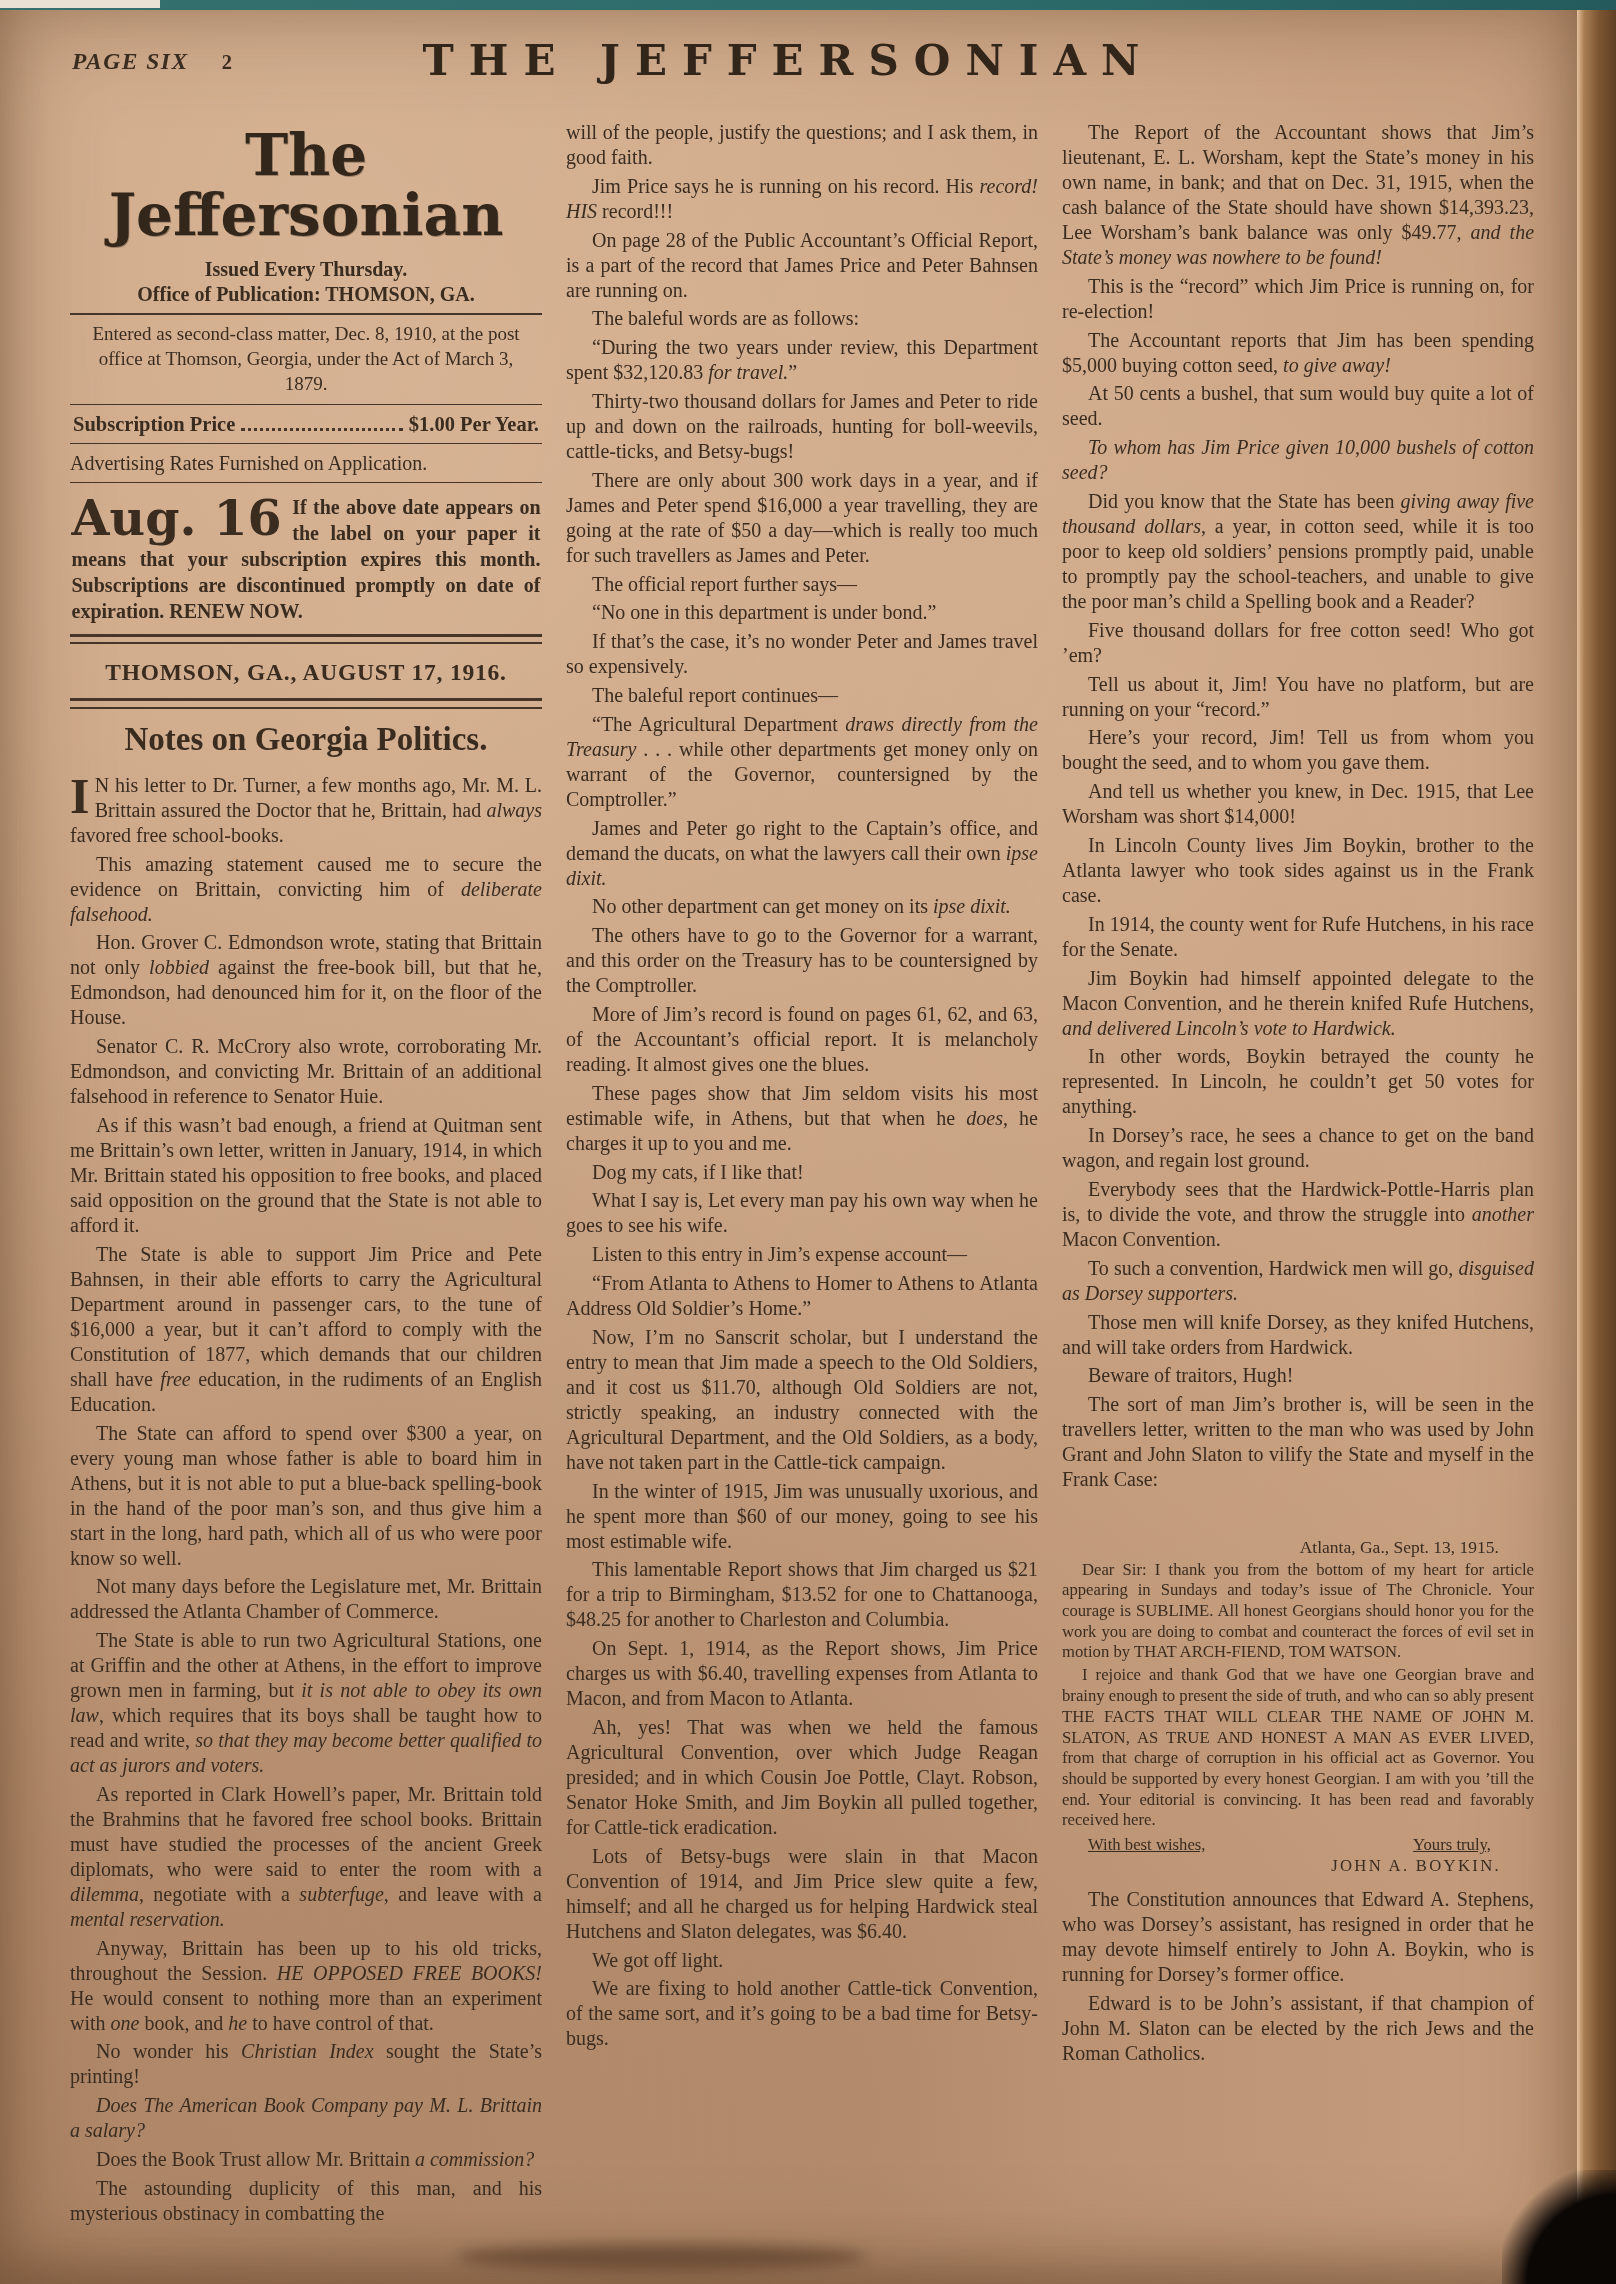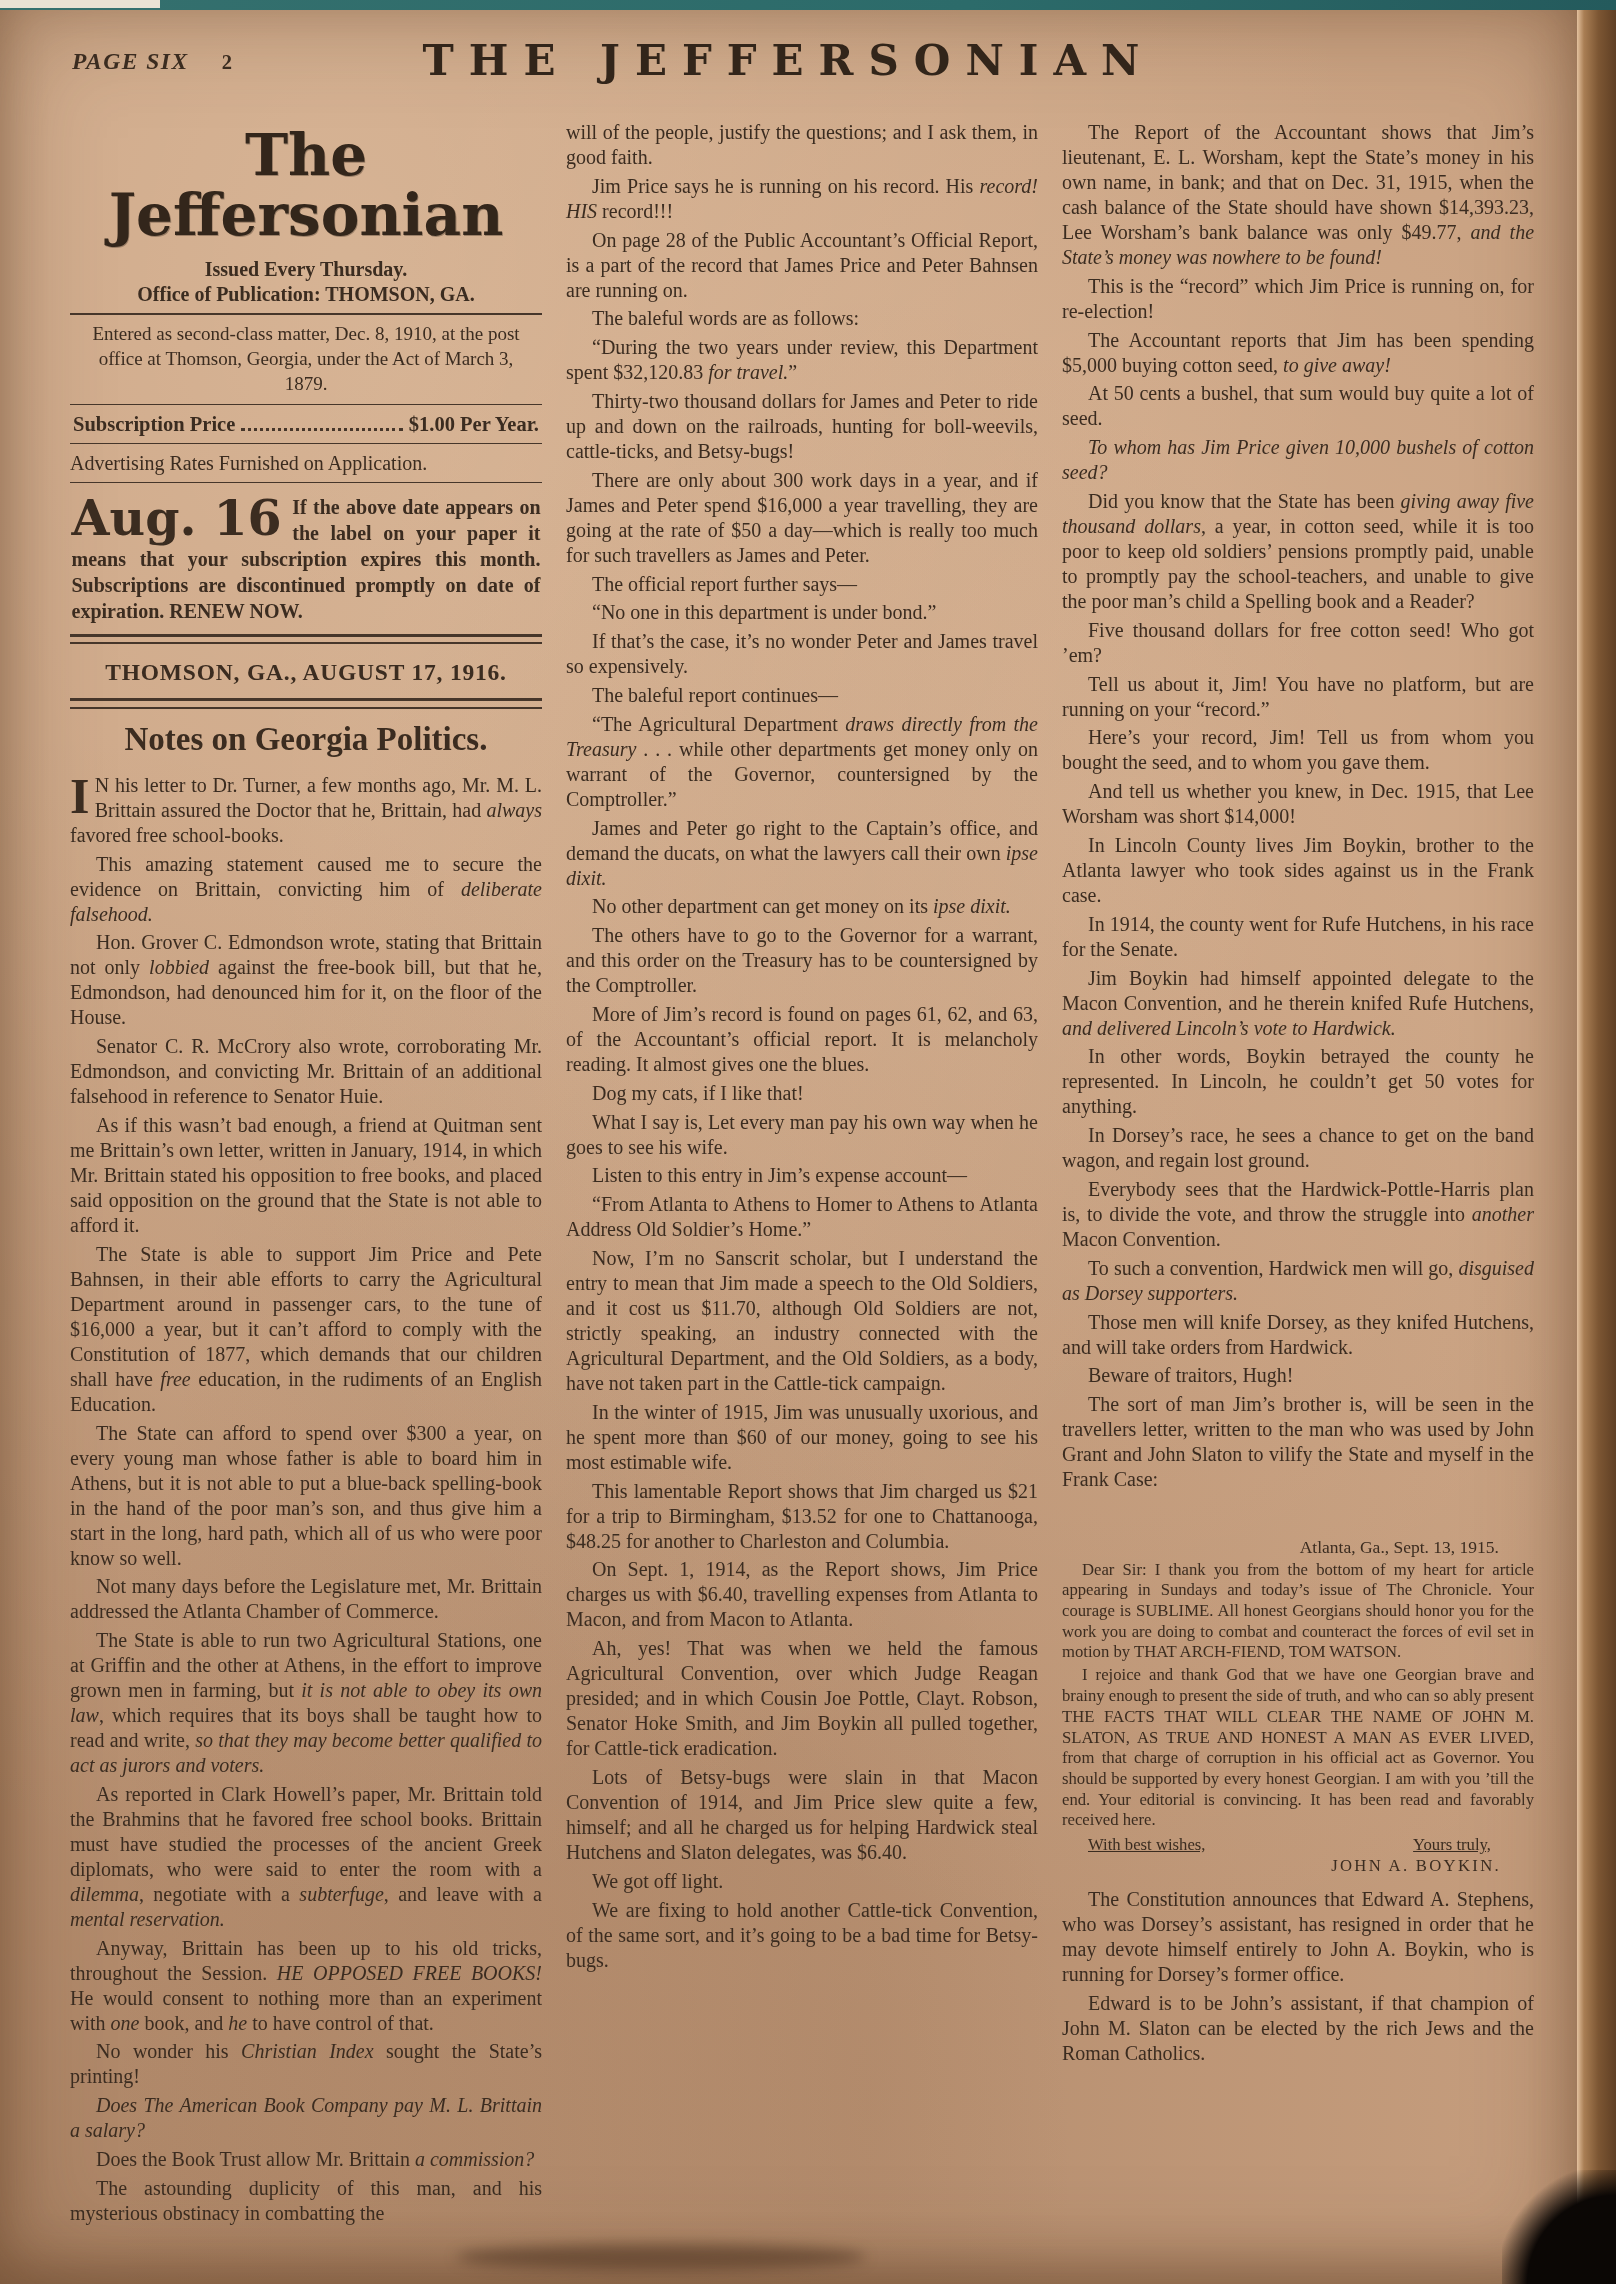--- a/index.html
+++ b/index.html
@@ -142,20 +142,21 @@
           <p>There are only about 300 work days in a year, and if James and Peter spend $16,000 a year travelling, they are going at the rate of $50 a day—which is really too much for such travellers as James and Peter.</p>
           <p>The official report further says—</p>
           <p>“No one in this department is under bond.”</p>
           <p>If that’s the case, it’s no wonder Peter and James travel so expensively.</p>
           <p>The baleful report continues—</p>
           <p>“The Agricultural Department <em>draws directly from the Treasury</em> . . . while other departments get money only on warrant of the Governor, countersigned by the Comptroller.”</p>
           <p>James and Peter go right to the Captain’s office, and demand the ducats, on what the lawyers call their own <em>ipse dixit.</em></p>
           <p>No other department can get money on its <em>ipse dixit.</em></p>
           <p>The others have to go to the Governor for a warrant, and this order on the Treasury has to be countersigned by the Comptroller.</p>
           <p>More of Jim’s record is found on pages 61, 62, and 63, of the Accountant’s official report. It is melancholy reading.  It almost gives one the blues.</p>
+          <p>These pages show that Jim seldom visits his most estimable wife, in Athens, but that when he <em>does</em>, he charges it up to you and me.</p>
           <p>Dog my cats, if I like that!</p>
           <p>What I say is, Let every man pay his own way when he goes to see his wife.</p>
           <p>Listen to this entry in Jim’s expense account—</p>
           <p>“From Atlanta to Athens to Homer to Athens to Atlanta Address Old Soldier’s Home.”</p>
           <p>Now, I’m no Sanscrit scholar, but I understand the entry to mean that Jim made a speech to the Old Soldiers, and it cost us $11.70, although Old Soldiers are not, strictly speaking, an industry connected with the Agricultural Department, and the Old Soldiers, as a body, have not taken part in the Cattle-tick campaign.</p>
           <p>In the winter of 1915, Jim was unusually uxorious, and he spent more than $60 of our money, going to see his most estimable wife.</p>
           <p>This lamentable Report shows that Jim charged us $21 for a trip to Birmingham, $13.52 for one to Chattanooga, $48.25 for another to Charleston and Columbia.</p>
           <p>On Sept. 1, 1914, as the Report shows, Jim Price charges us with $6.40, travelling expenses from Atlanta to Macon, and from Macon to Atlanta.</p>
           <p>Ah, yes!  That was when we held the famous Agricultural Convention, over which Judge Reagan presided; and in which Cousin Joe Pottle, Clayt. Robson, Senator Hoke Smith, and Jim Boykin all pulled together, for Cattle-tick eradication.</p>
           <p>Lots of Betsy-bugs were slain in that Macon Convention of 1914, and Jim Price slew quite a few, himself; and all he charged us for helping Hardwick steal Hutchens and Slaton delegates, was $6.40.</p>

